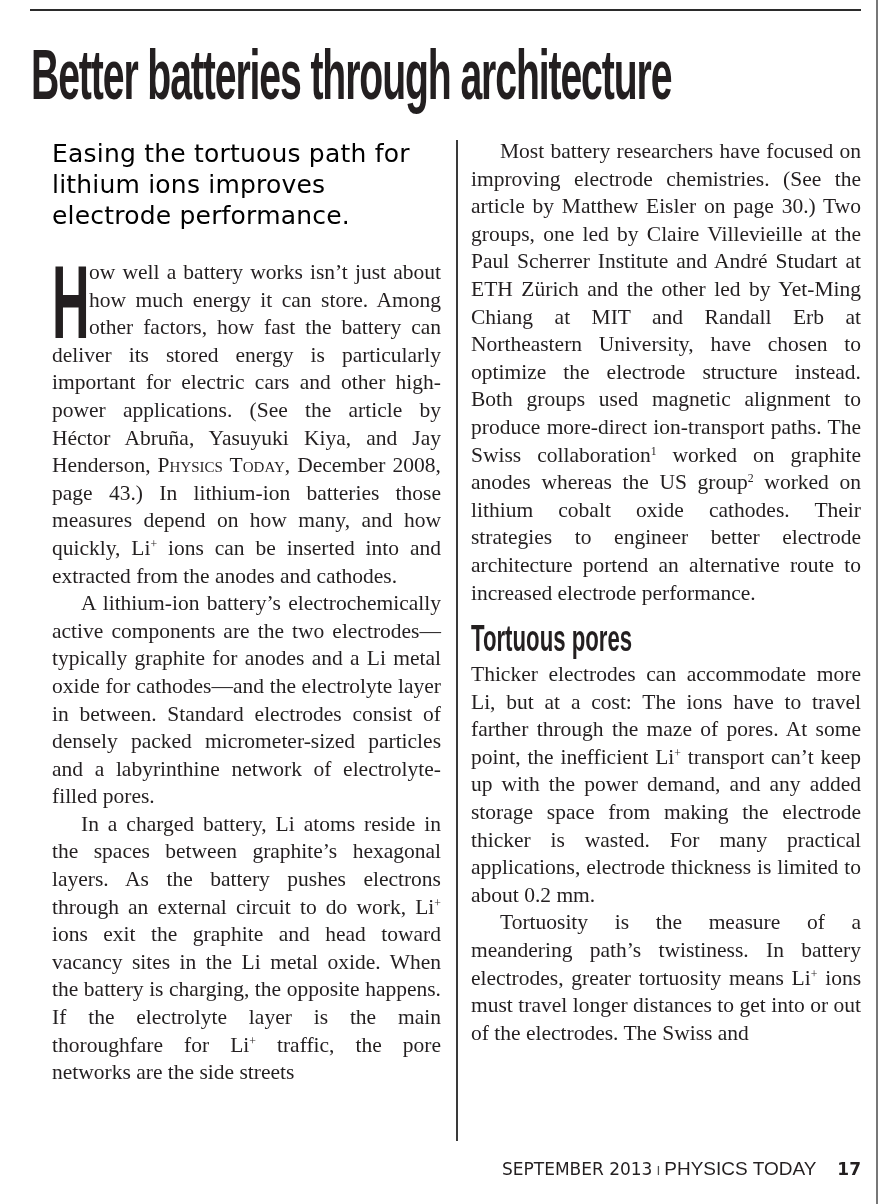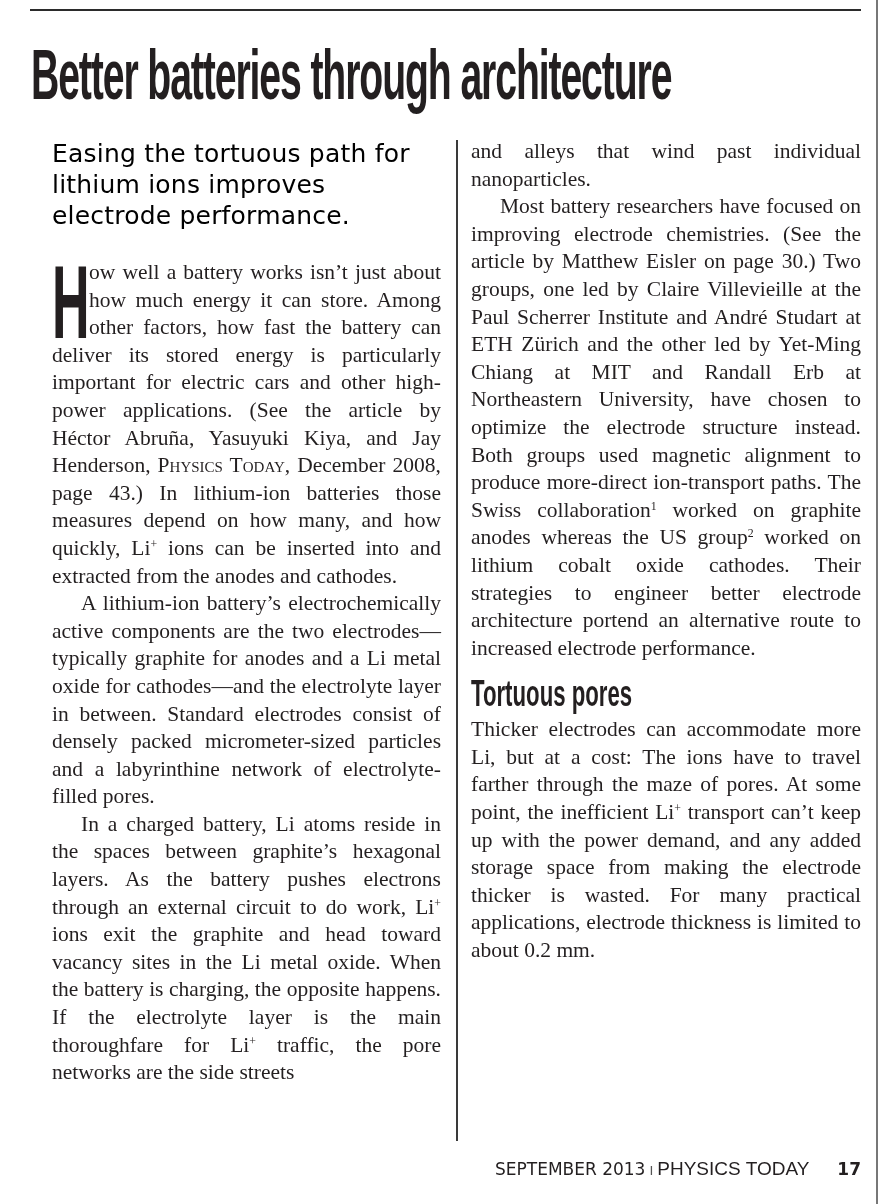--- a/index.html
+++ b/index.html
@@ -63,42 +63,42 @@
     color: #231f20;
   }
   .footer {
     position: absolute; top: 1158px; right: 24px;
     font-family: "DejaVu Sans", "Liberation Sans", sans-serif;
     font-size: 17px; line-height: 22px; color: #231f20;
     white-space: nowrap;
   }
   .footer .sep { font-size: 13px; color: #555; margin: 0 4px; }
   .footer .mag { font-family: "Liberation Sans", sans-serif; font-size: 19px; }
-  .footer .pagenum { font-weight: bold; margin-left: 28px; }
+  .footer .pagenum { font-weight: bold; margin-left: 21px; }
 </style>
 </head>
 <body>
 
 <div class="top-rule"></div>
 <div class="right-edge"></div>
 
 <h1 class="title" style="margin:0;">Better batteries through architecture</h1>
 
 <div class="deck">Easing the tortuous path for lithium ions improves electrode performance.</div>
 
 <div class="col col-left">
   <p><span class="dropcap">H</span><span>ow well a battery works isn’t just about how much energy it can store. Among other factors, how fast the battery can deliver its stored energy is particularly important for electric cars and other high-power applications. (See the article by Héctor Abruña, Yasuyuki Kiya, and Jay Henderson, </span><span class="smallcaps">Physics Today</span><span>, December 2008, page 43.) In lithium-ion batteries those measures depend on how many, and how quickly, Li</span><sup>+</sup><span> ions can be inserted into and extracted from the anodes and cathodes.</span></p>
   <p class="indent">A lithium-ion battery’s electrochemically active components are the two electrodes—typically graphite for anodes and a Li metal oxide for cathodes—and the electrolyte layer in between. Standard electrodes consist of densely packed micrometer-sized particles and a labyrinthine network of electrolyte-filled pores.</p>
   <p class="indent"><span>In a charged battery, Li atoms reside in the spaces between graphite’s hexagonal layers. As the battery pushes electrons through an external circuit to do work, Li</span><sup>+</sup><span> ions exit the graphite and head toward vacancy sites in the Li metal oxide. When the battery is charging, the opposite happens. If the electrolyte layer is the main thoroughfare for Li</span><sup>+</sup><span> traffic, the pore networks are the side streets</span></p>
 </div>
 
 <div class="col-divider"></div>
 
 <div class="col col-right">
-  <p>and alleys that wind past individual nanoparticles.</p>
   <p class="indent"><span>Most battery researchers have focused on improving electrode chemistries. (See the article by Matthew Eisler on page 30.) Two groups, one led by Claire Villevieille at the Paul Scherrer Institute and André Studart at ETH Zürich and the other led by Yet-Ming Chiang at MIT and Randall Erb at Northeastern University, have chosen to optimize the electrode structure instead. Both groups used magnetic alignment to produce more-direct ion-transport paths. The Swiss collaboration</span><sup>1</sup><span> worked on graphite anodes whereas the US group</span><sup>2</sup><span> worked on lithium cobalt oxide cathodes. Their strategies to engineer better electrode architecture portend an alternative route to increased electrode performance.</span></p>
   <div class="subhead">Tortuous pores</div>
   <p><span>Thicker electrodes can accommodate more Li, but at a cost: The ions have to travel farther through the maze of pores. At some point, the inefficient Li</span><sup>+</sup><span> transport can’t keep up with the power demand, and any added storage space from making the electrode thicker is wasted. For many practical applications, electrode thickness is limited to about 0.2 mm.</span></p>
+  <p class="indent"><span>Tortuosity is the measure of a meandering path’s twistiness. In battery electrodes, greater tortuosity means Li</span><sup>+</sup><span> ions must travel longer distances to get into or out of the electrodes. The Swiss and</span></p>
 </div>
 
 <div class="footer">
   <span>SEPTEMBER 2013</span><span class="sep">I</span><span class="mag">PHYSICS TODAY</span><span class="pagenum">17</span>
 </div>
 
 </body></html>

